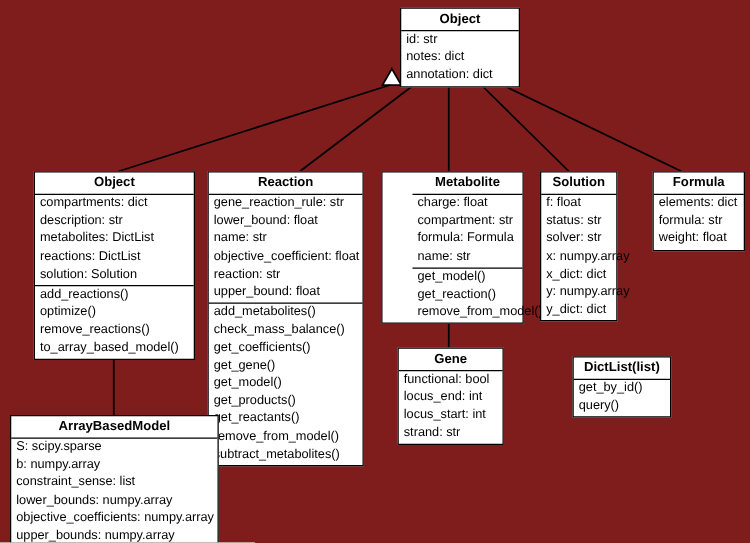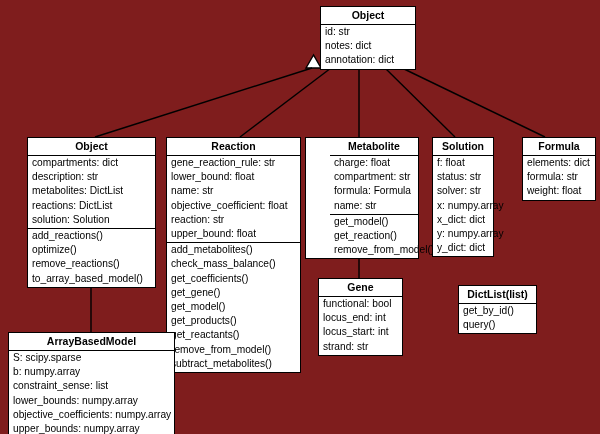--- a/index.html
+++ b/index.html
@@ -116,21 +116,21 @@
       <div class="uml-row">solution: Solution</div>
     </div>
     <div class="uml-section with-divider">
       <div class="uml-row">add_reactions()</div>
       <div class="uml-row">optimize()</div>
       <div class="uml-row">remove_reactions()</div>
       <div class="uml-row">to_array_based_model()</div>
     </div>
   </div>
 
-  <div class="uml-class" style="left:166px; top:137px; width:135px;">
+  <div class="uml-class" style="left:166px; top:137px; width:125px;">
     <div class="uml-name">Reaction</div>
     <div class="uml-section">
       <div class="uml-row">gene_reaction_rule: str</div>
       <div class="uml-row">lower_bound: float</div>
       <div class="uml-row">name: str</div>
       <div class="uml-row">objective_coefficient: float</div>
       <div class="uml-row">reaction: str</div>
       <div class="uml-row">upper_bound: float</div>
     </div>
     <div class="uml-section with-divider">

